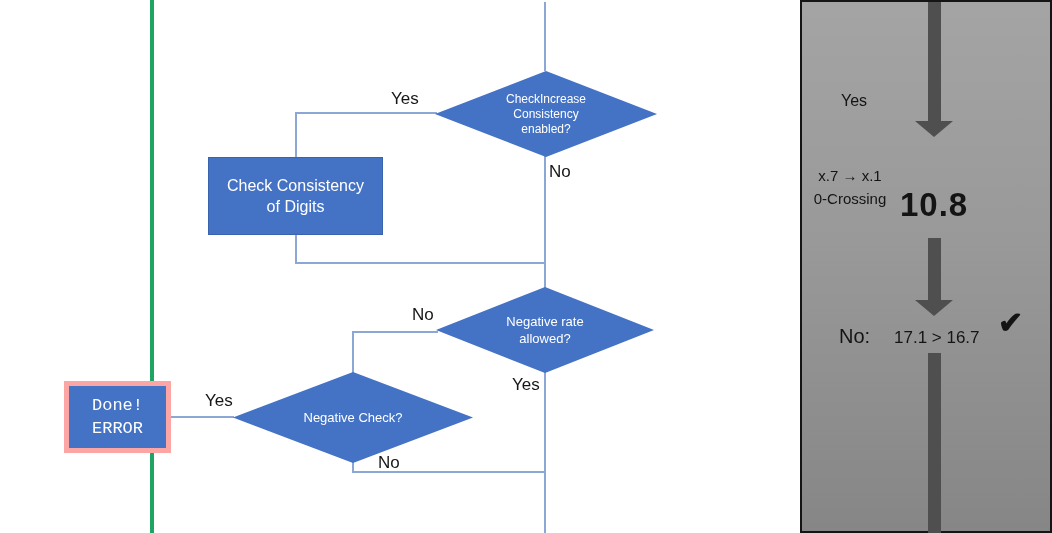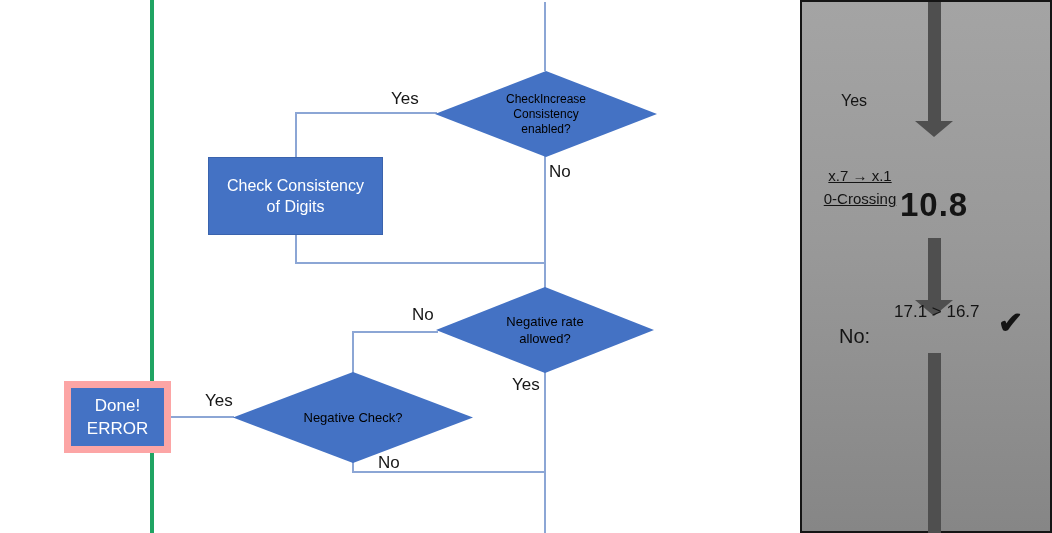--- a/index.html
+++ b/index.html
@@ -7,25 +7,25 @@
   body { font-family:"Liberation Sans", sans-serif; background:#fff; position:relative; overflow:hidden; }
   #stage { position:absolute; left:0; top:0; width:1052px; height:533px; background:#ffffff; }
 
   
   .conn { position:absolute; background:#8ca6d5; }
   .green-line { position:absolute; left:150px; top:0; width:4px; height:533px; background:#1fa463; z-index:1; }
 
   
   .diamond { position:absolute; background:#4472c4; clip-path:polygon(50% 0, 100% 50%, 50% 100%, 0 50%);
              display:flex; align-items:center; justify-content:center; text-align:center;
-             color:#000000; white-space:pre-line; z-index:2; }
+             color:#ffffff; white-space:pre-line; z-index:2; }
   .rect    { position:absolute; background:#4472c4; border:1px solid #3a63ad;
              display:flex; align-items:center; justify-content:center; text-align:center;
              color:#ffffff; white-space:pre-line; z-index:2; }
-  #done-box { border:7px solid #fca5a5; z-index:3; }
+  #done-box { border:5px solid #fca5a5; z-index:3;font-family:Liberation Mono, monospace; }
 
   .edge-label { position:absolute; color:#161616; font-size:17px; z-index:4; }
 
   
   #side-panel { position:absolute; left:800px; top:0; width:252px; height:533px;
                 background:linear-gradient(to bottom,#a4a4a4 0%, #999999 45%, #868686 100%);
                 border:2px solid #151515; z-index:5; }
   .shaft { position:absolute; width:13px; background:#4f4f4f; }
   .ahead { position:absolute; width:0; height:0;
            border-left:19px solid transparent; border-right:19px solid transparent;
@@ -88,29 +88,29 @@
   <div class="edge-label" style="left:205px; top:391px;">Yes</div>
   <div class="edge-label" style="left:378px; top:453px;">No</div>
 
   <div id="side-panel">
 
     <div class="shaft" style="left:126px; top:0; height:119px;"></div>
     <div class="ahead" style="left:113px; top:119px;"></div>
 
     <div class="panel-text" style="left:39px; top:90px; font-size:16px;">Yes</div>
 
-    <div class="panel-text rule-text" style="left:12px; top:162px; width:92px;text-decoration:underline;">x.7 → x.1
+    <div class="panel-text rule-text" style="left:2px; top:162px; width:92px;">x.7 → x.1
 0-Crossing</div>
 
     <div class="panel-text big-num" style="left:98px; top:186px;">10.8</div>
 
     <div class="shaft" style="left:126px; top:236px; height:62px;"></div>
     <div class="ahead" style="left:113px; top:298px;"></div>
 
     <div class="panel-text" style="left:37px; top:323px; font-size:20px;">No:</div>
-    <div class="panel-text" style="left:92px; top:300px; font-size:17px;">17.1 &gt; 16.7</div>
+    <div class="panel-text" style="left:92px; top:326px; font-size:17px;">17.1 &gt; 16.7</div>
     <div class="panel-text check" style="left:196px; top:303px;">✔</div>
 
     <div class="shaft" style="left:126px; top:351px; height:180px;"></div>
 
   </div>
 
 </div>
 
 </body></html>

